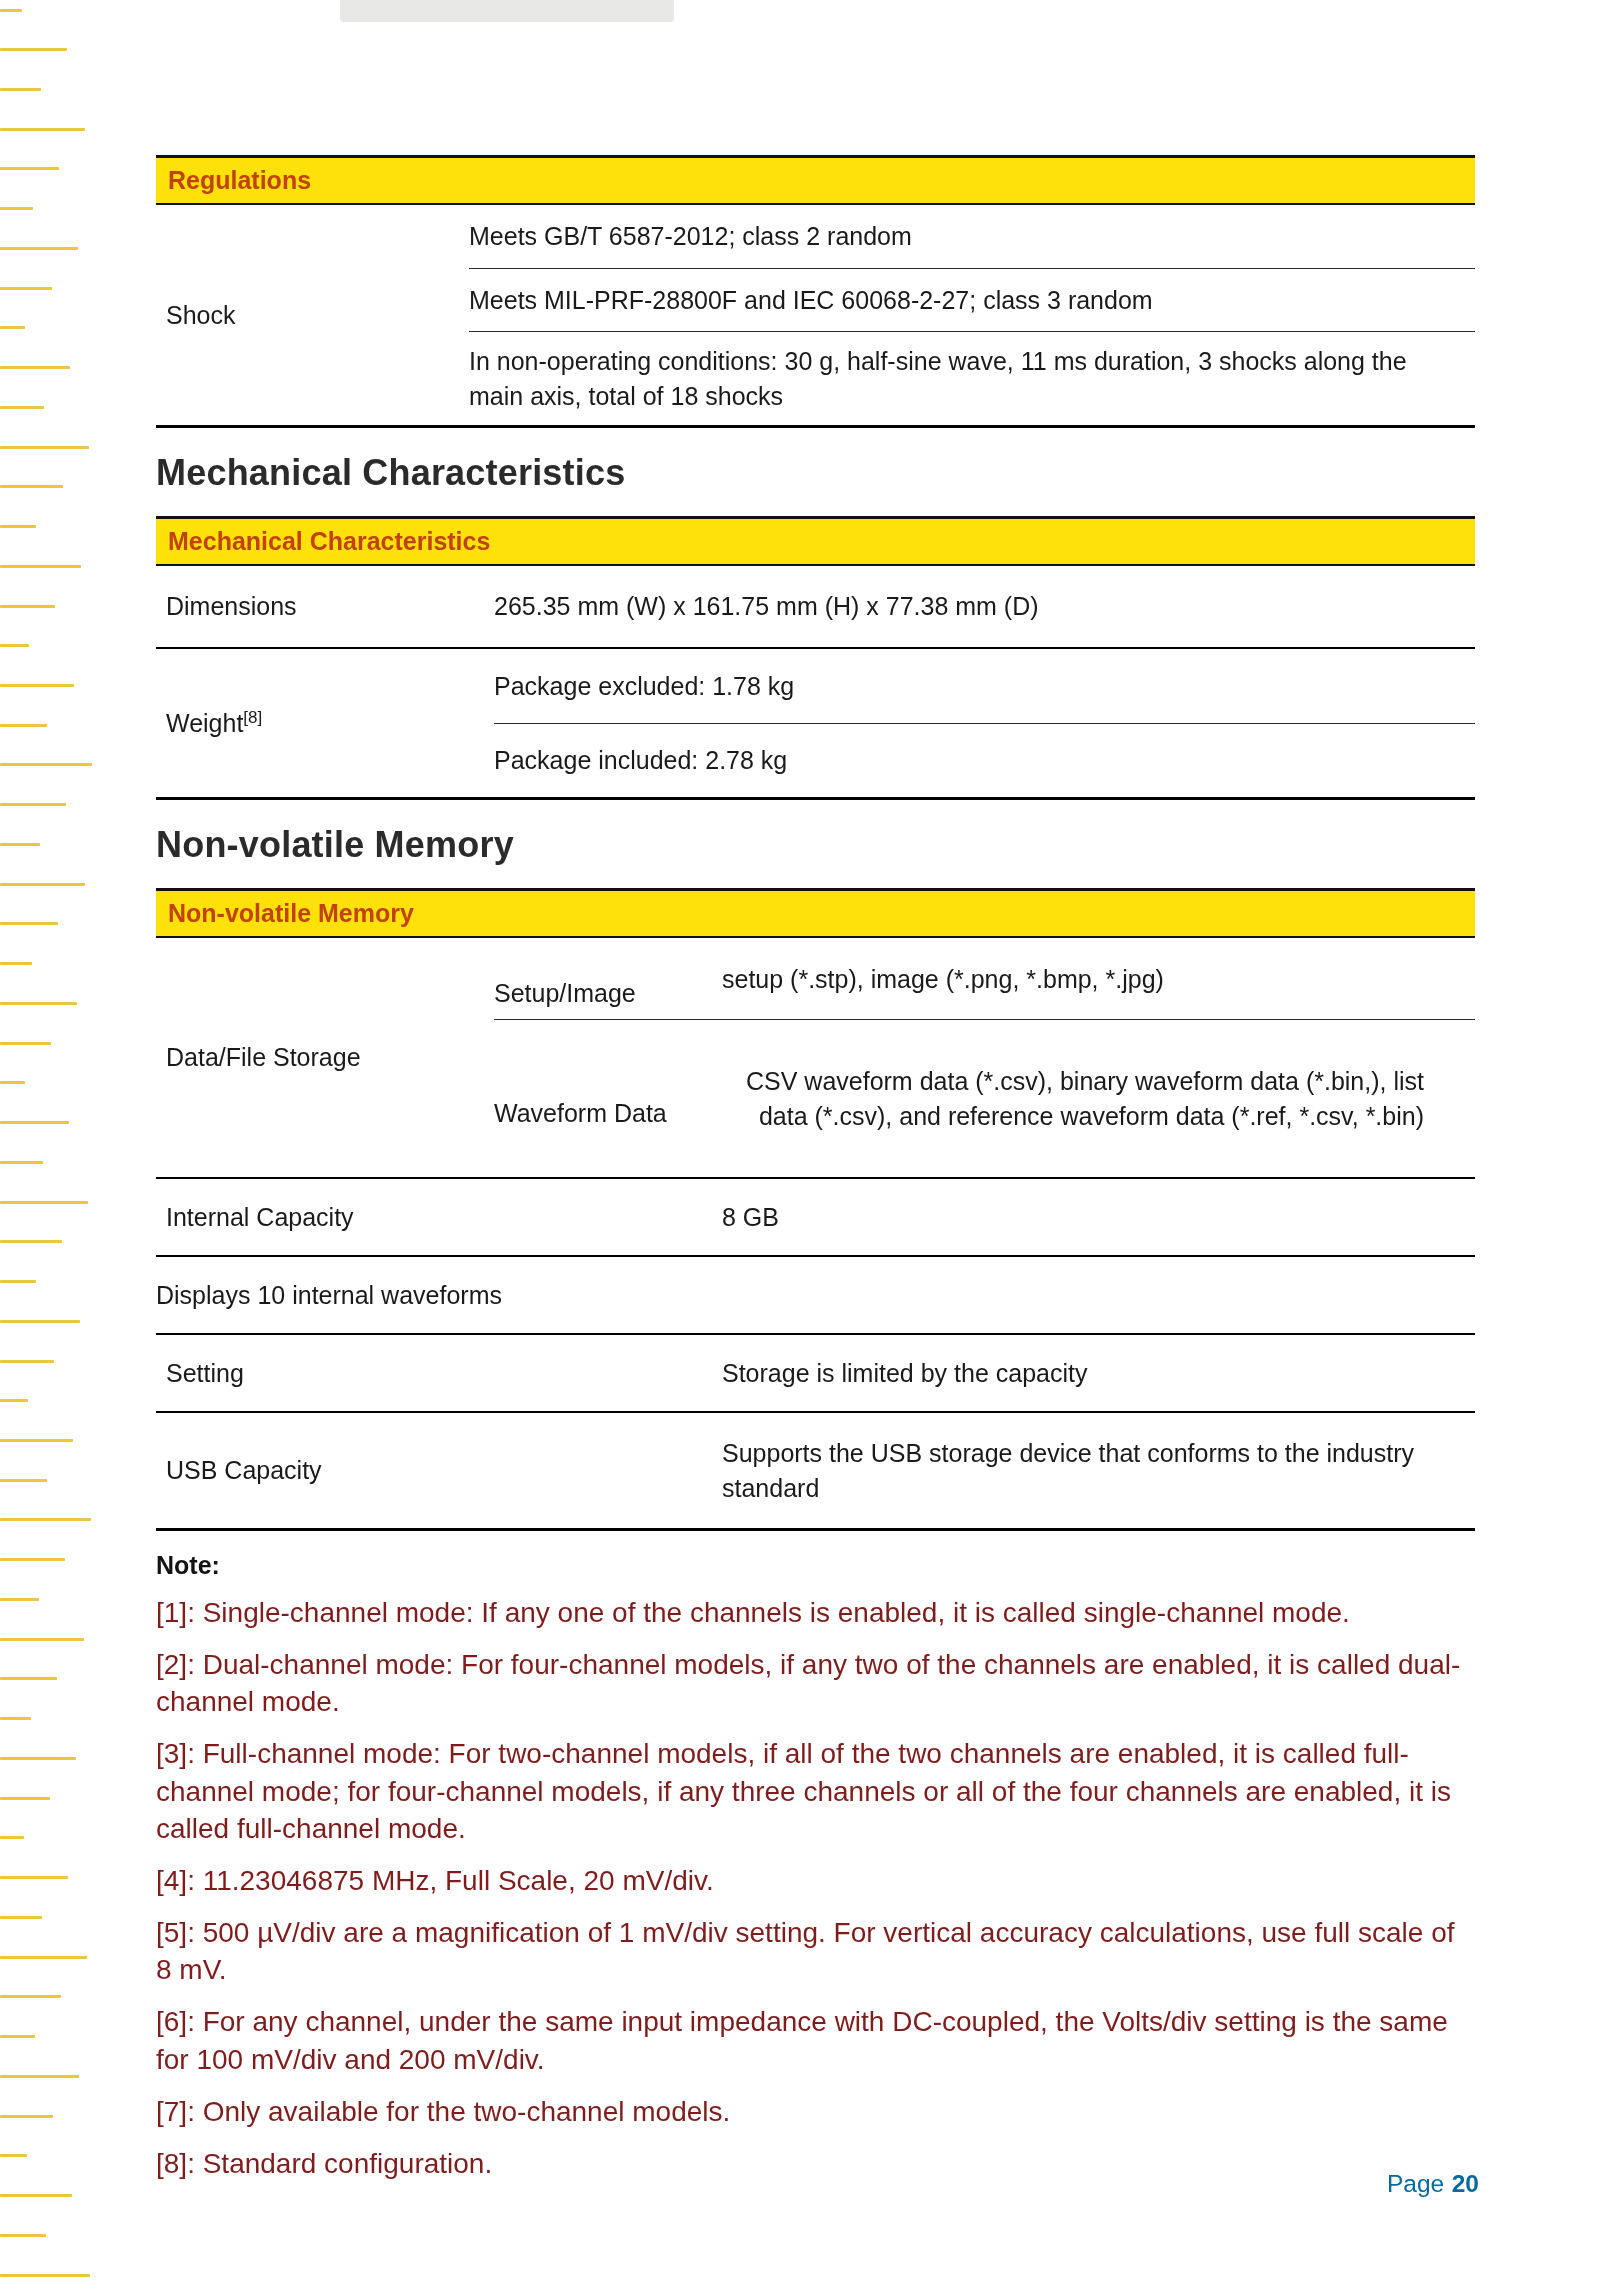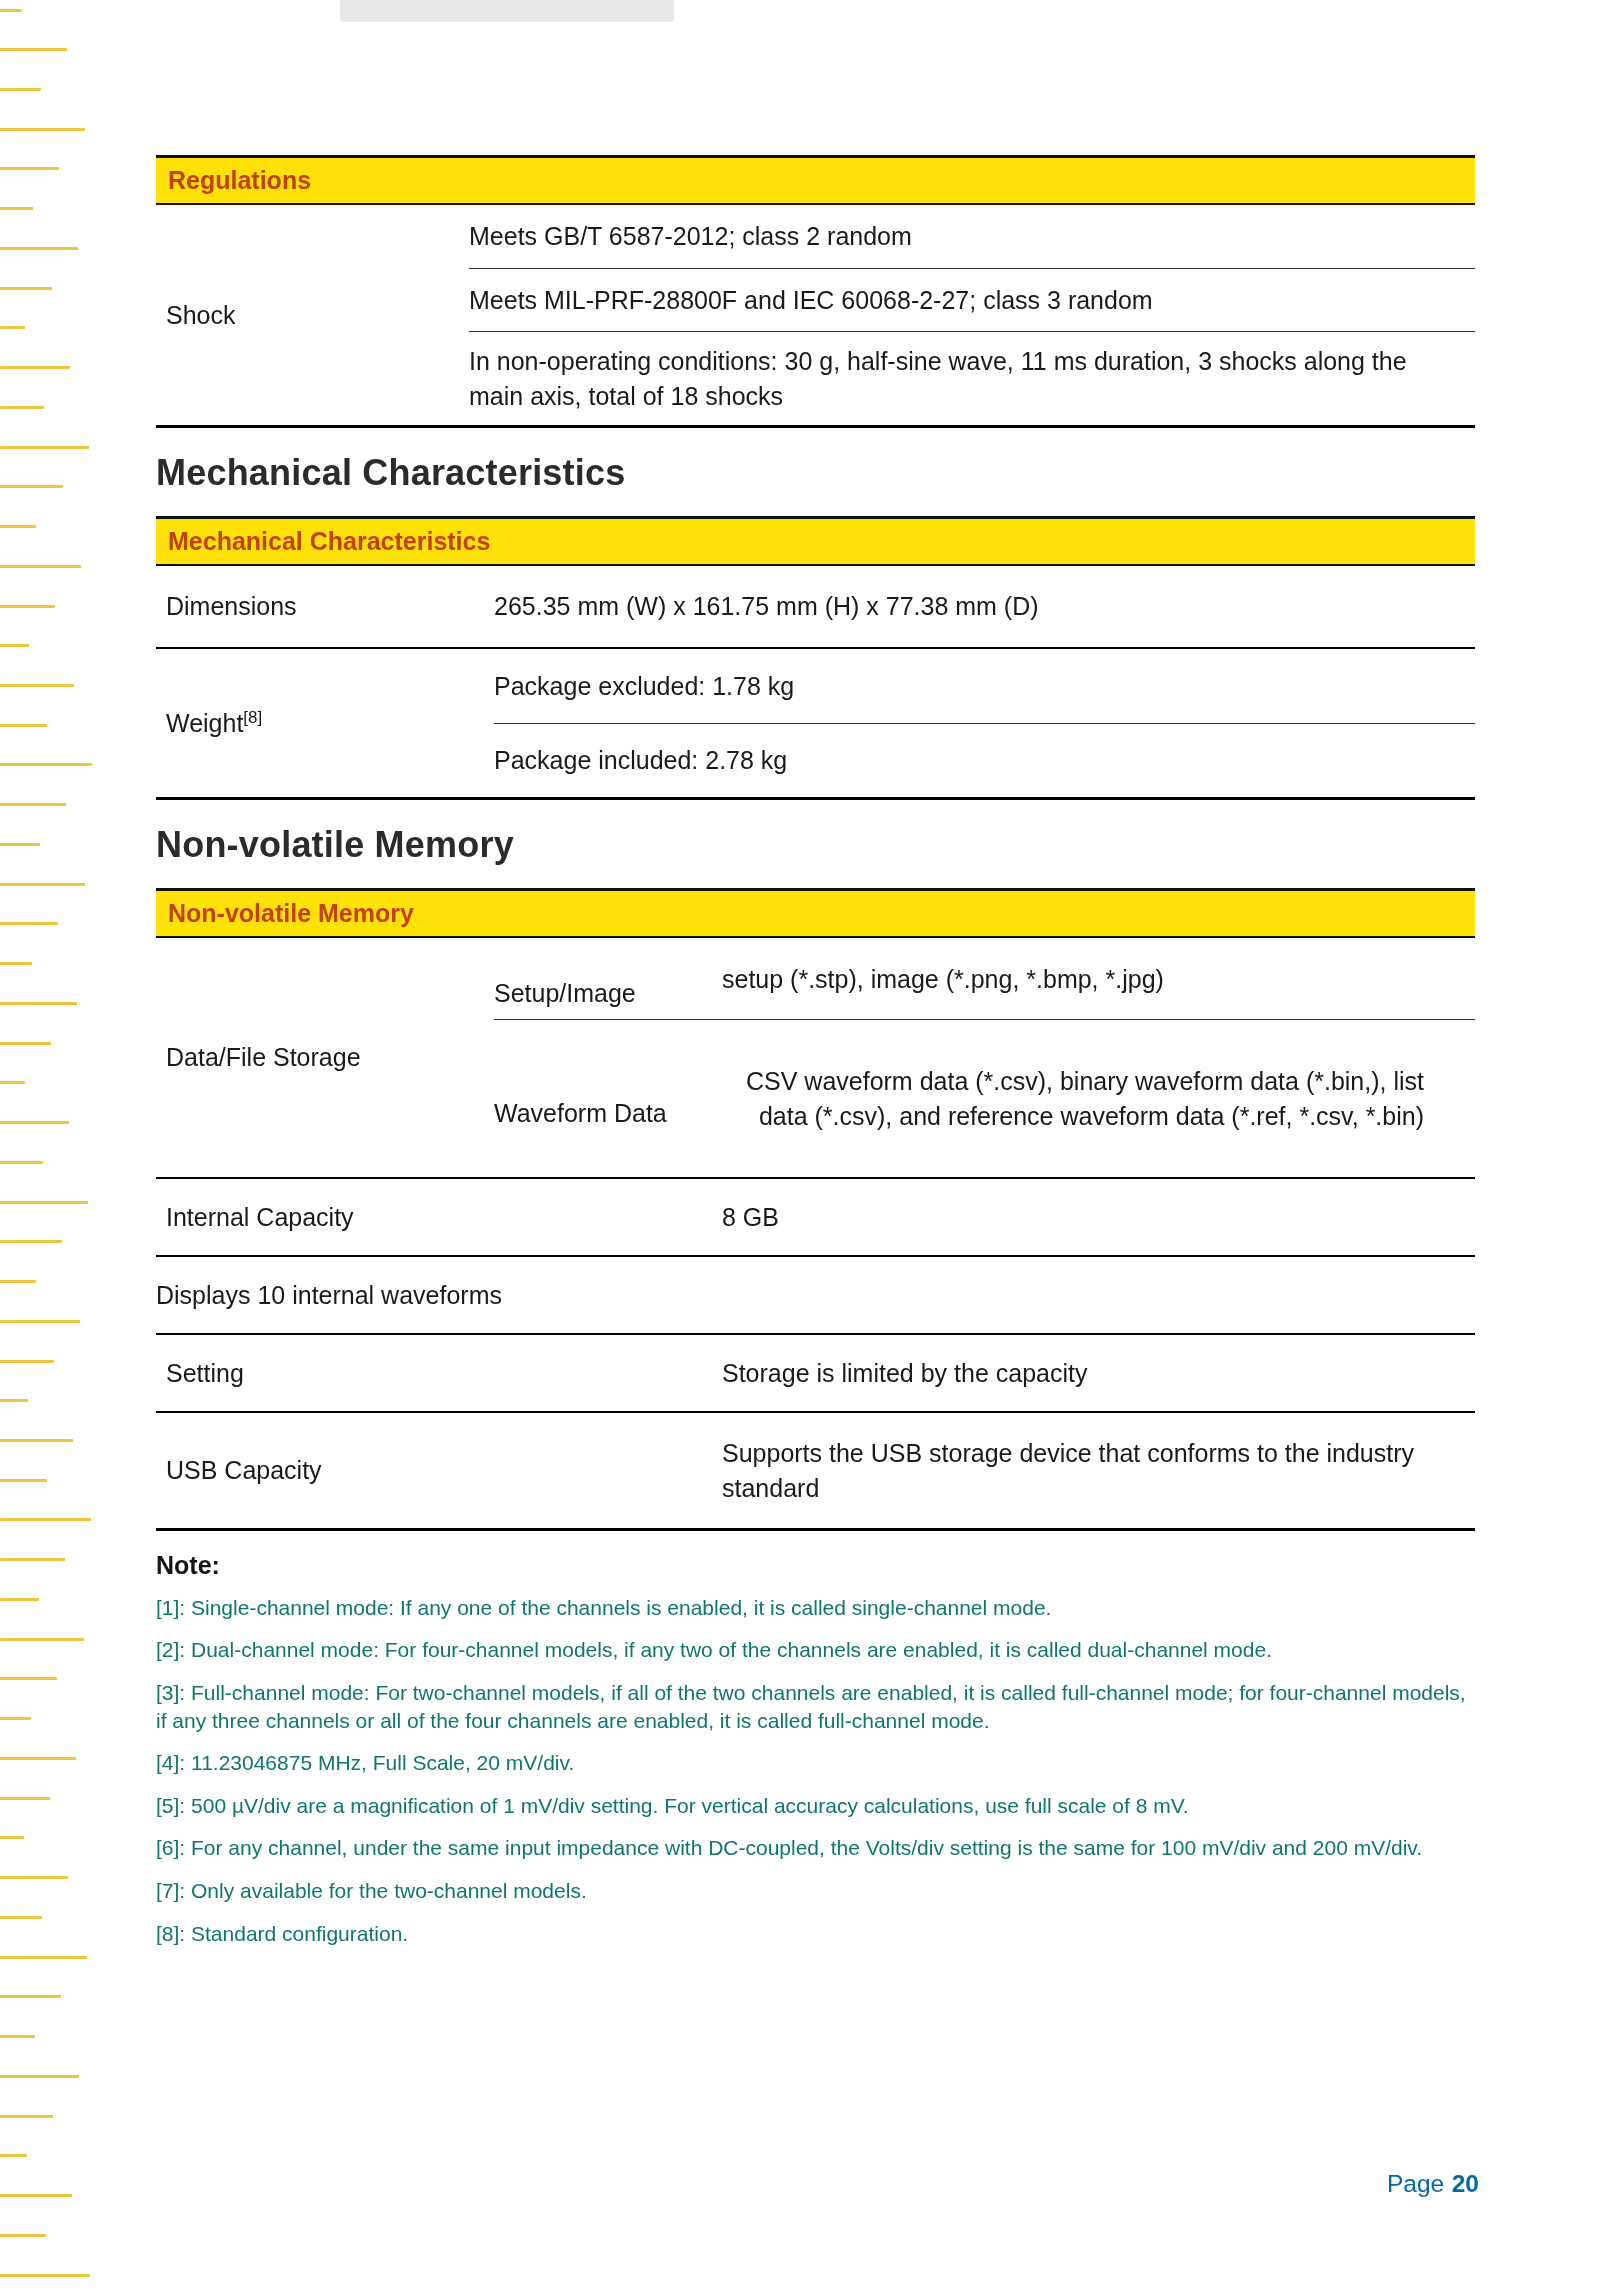--- a/index.html
+++ b/index.html
@@ -76,21 +76,21 @@
     font-size: 36px;
     font-weight: bold;
     color: #2b2b2b;
     margin: 24px 0 22px 0;
     letter-spacing: 0.2px;
   }
 
   
   .notes { margin-top: 20px; }
   .notes-title { font-size: 25px; font-weight: bold; color: #141414; margin-bottom: 13.5px; }
-  .note-item { font-size: 21px; line-height: 1.34; color: #0f766e; margin-bottom: 14.4px; }
+  .note-item { font-size: 28px; line-height: 1.34; color: #7f1d1d; margin-bottom: 14.4px; }
 
   
   .footer {
     position: absolute; right: 144px; top: 2170px;
     font-size: 24.5px; color: #0369a1;
   }
   .footer .page-word { margin-right: 7.6px; }
   .footer .page-num { font-weight: bold; }
 </style>
 </head>

